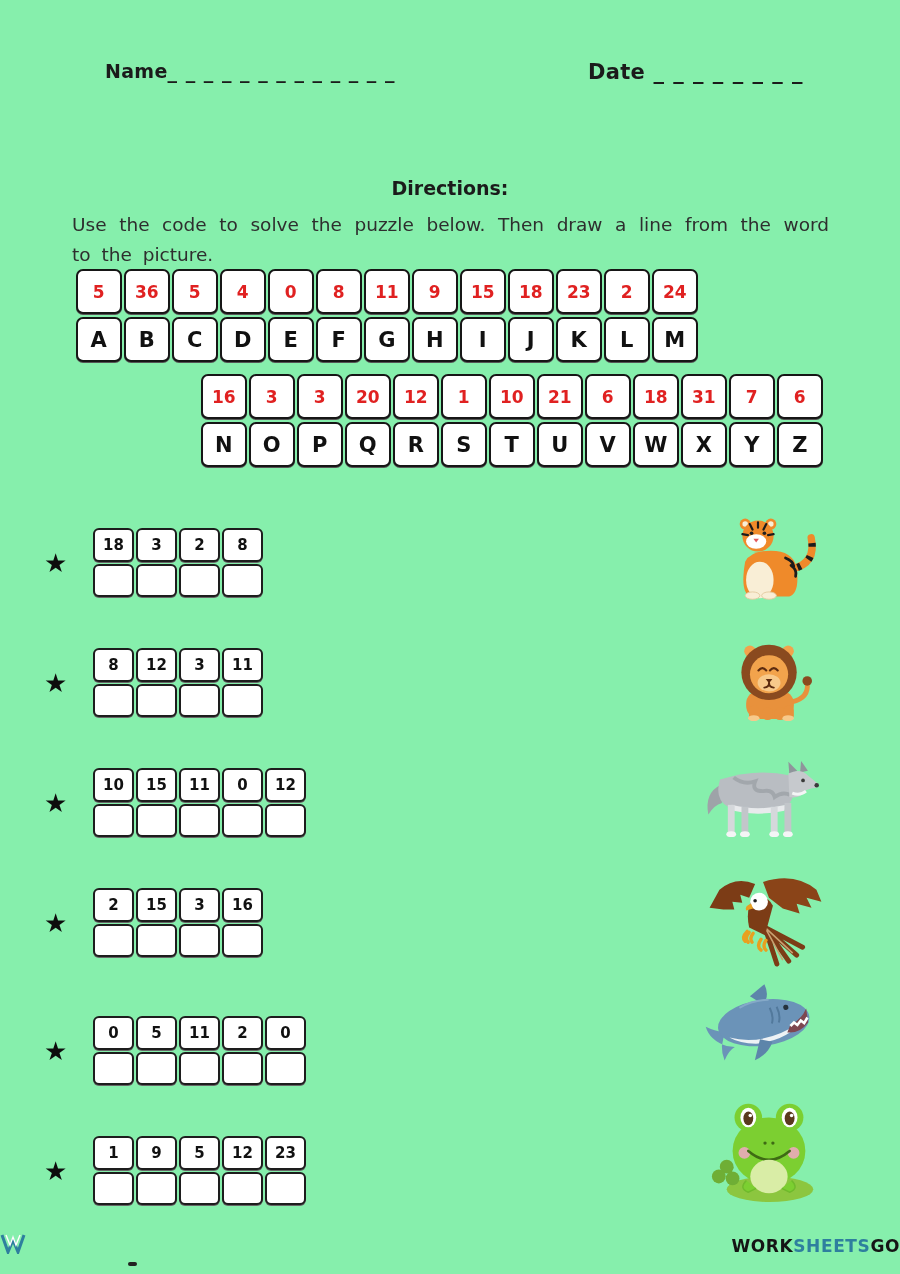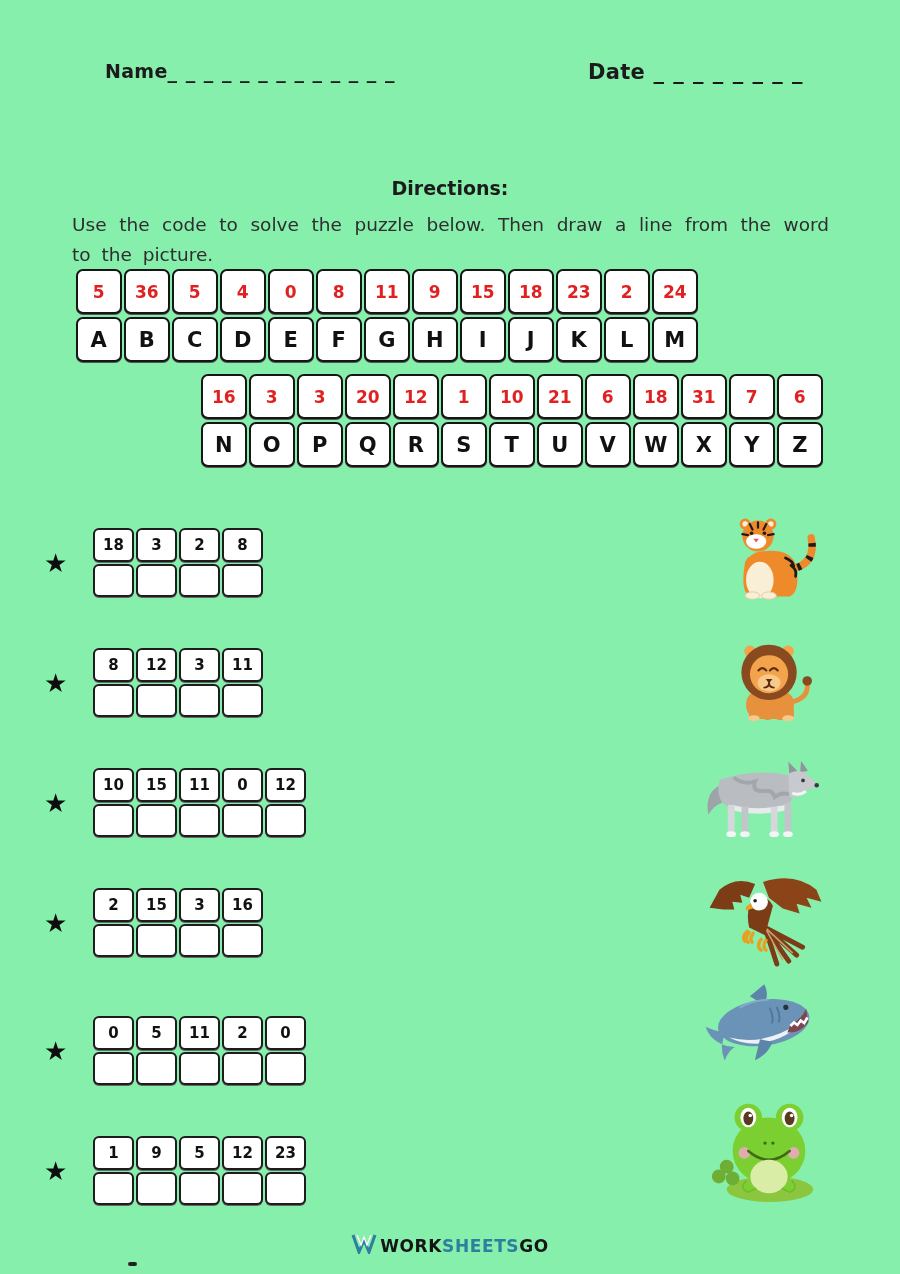--- a/index.html
+++ b/index.html
@@ -47,21 +47,21 @@
   .animal { position:absolute; }
   .an-tiger { left:713px; top:514px; }
   .an-lion  { left:716px; top:637px; }
   .an-wolf  { left:698px; top:756px; }
   .an-eagle { left:703px; top:872px; }
   .an-shark { left:703px; top:983px; }
   .an-frog  { left:706px; top:1086px; }
 
   
   .footer { position:absolute; top:1233px; left:0; width:100%; display:flex;
-            justify-content:center; align-items:center; gap:2px; }
+            justify-content:space-between; align-items:center; gap:2px; }
   .logo-text { font-size:17px; font-weight:bold; letter-spacing:.6px; color:#151515; }
   .logo-text .teal { color:var(--teal,#2e7f9e); }
 
   .partial-glyph { position:absolute; left:128px; top:1262px; width:9px; height:4px;
                    background:#222; border-radius:2px; }
 </style>
 </head>
 <body>
 
 <div class="page">

